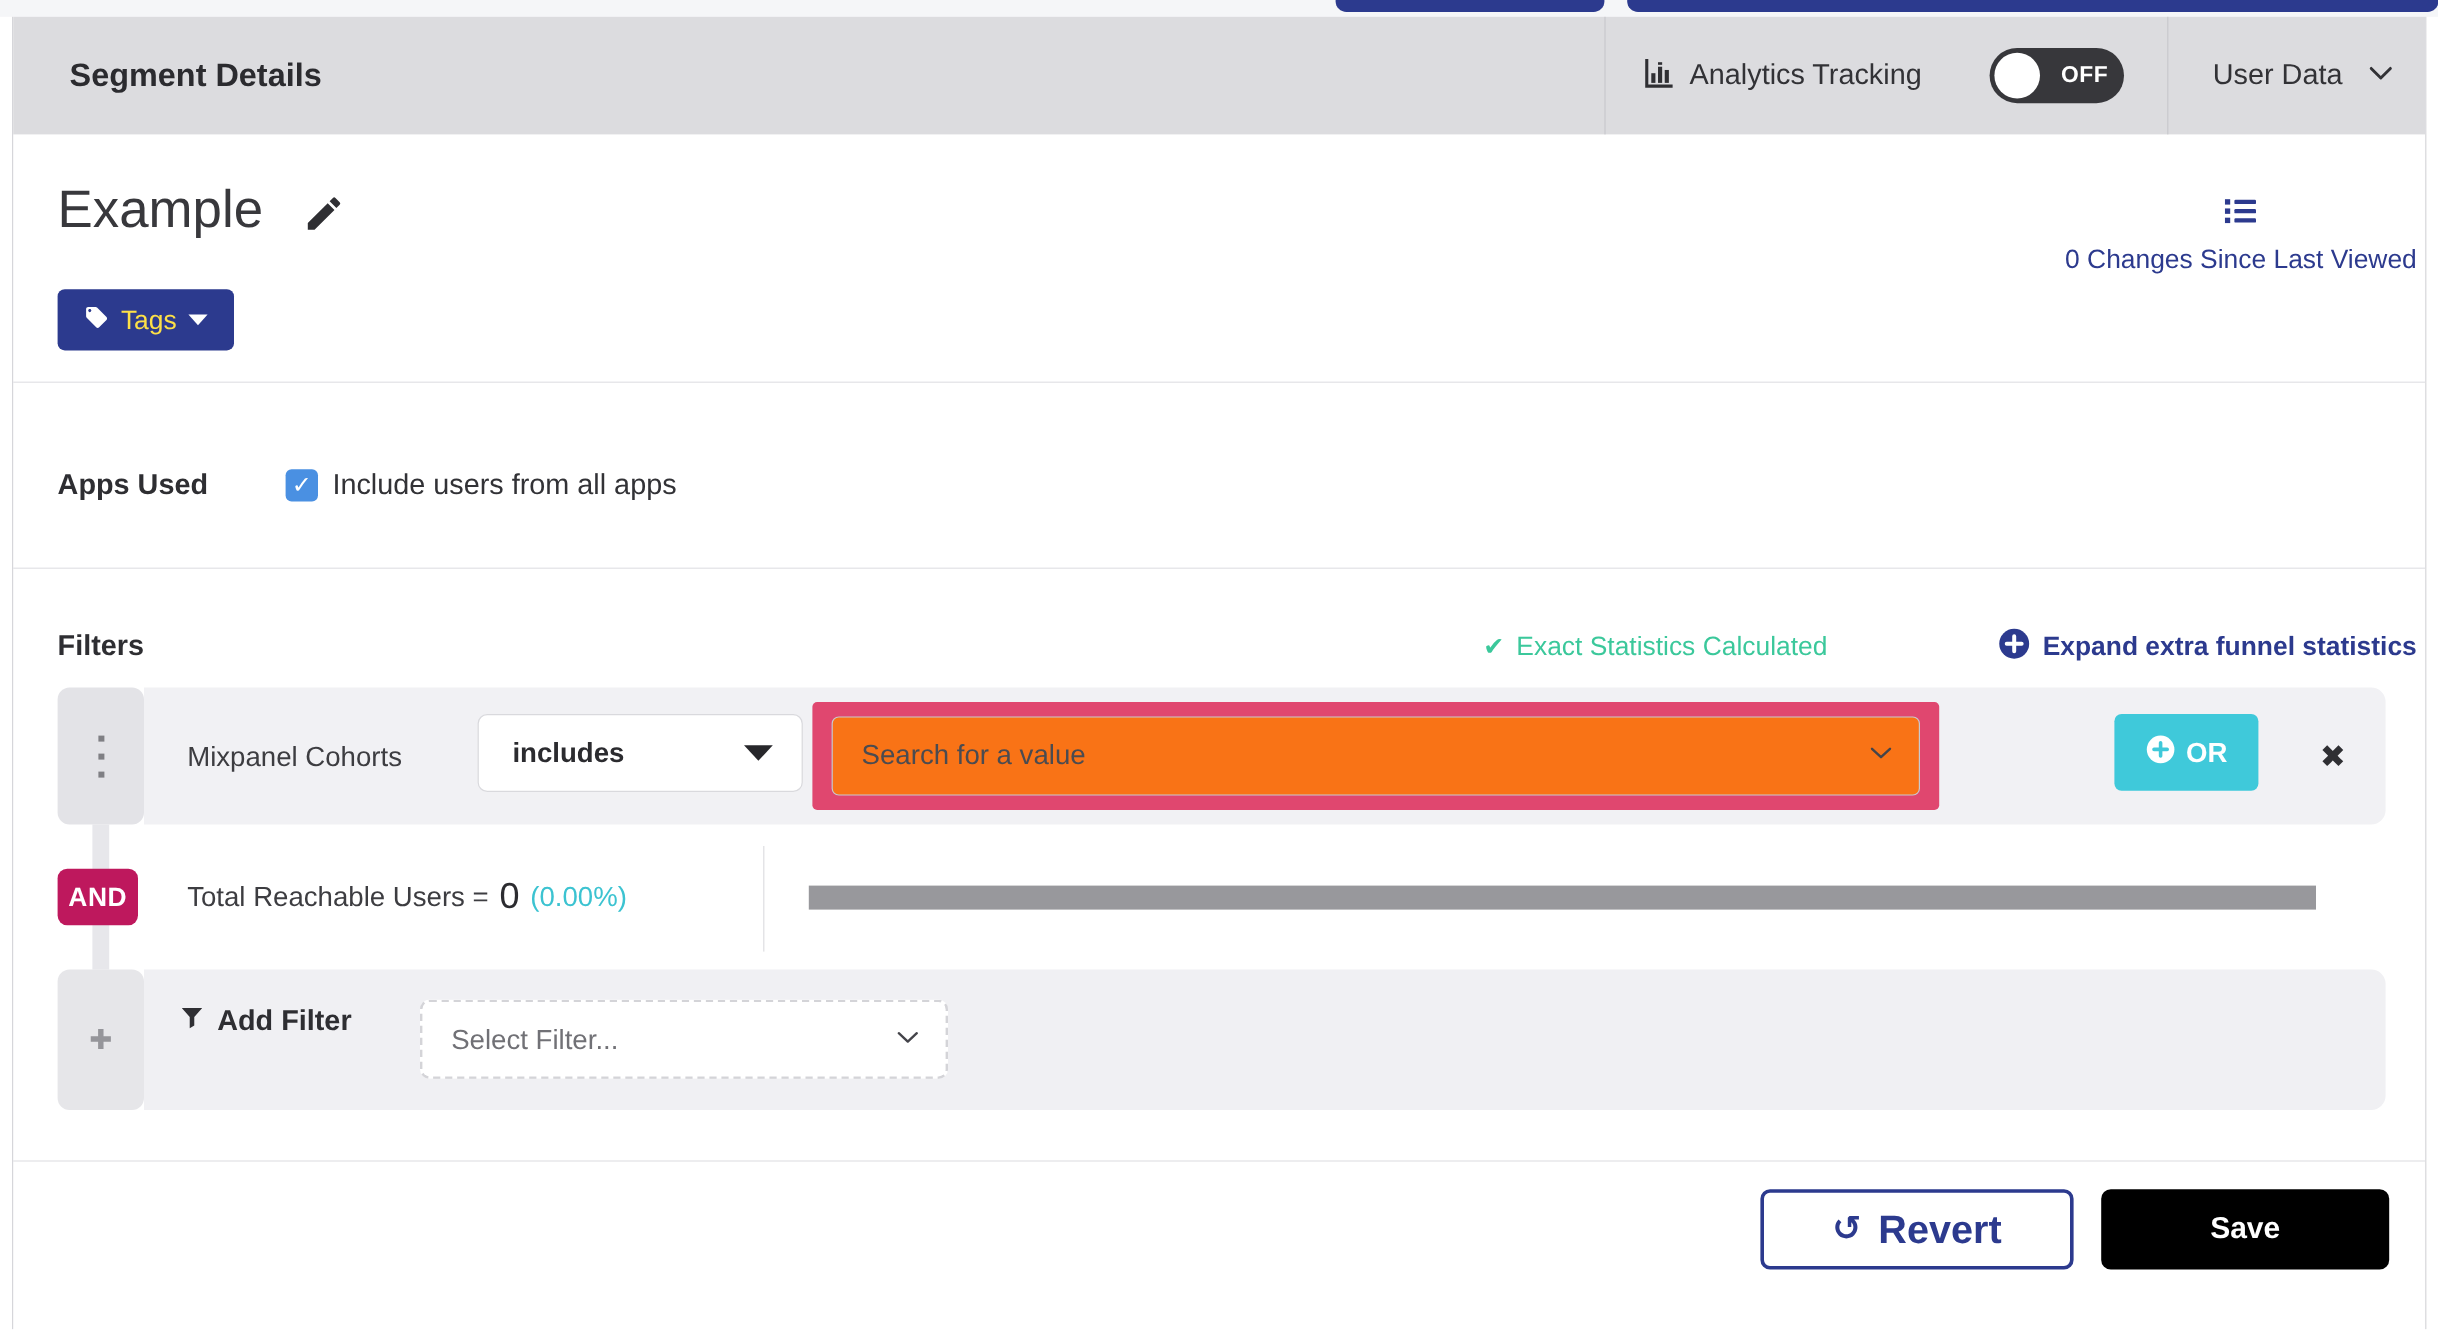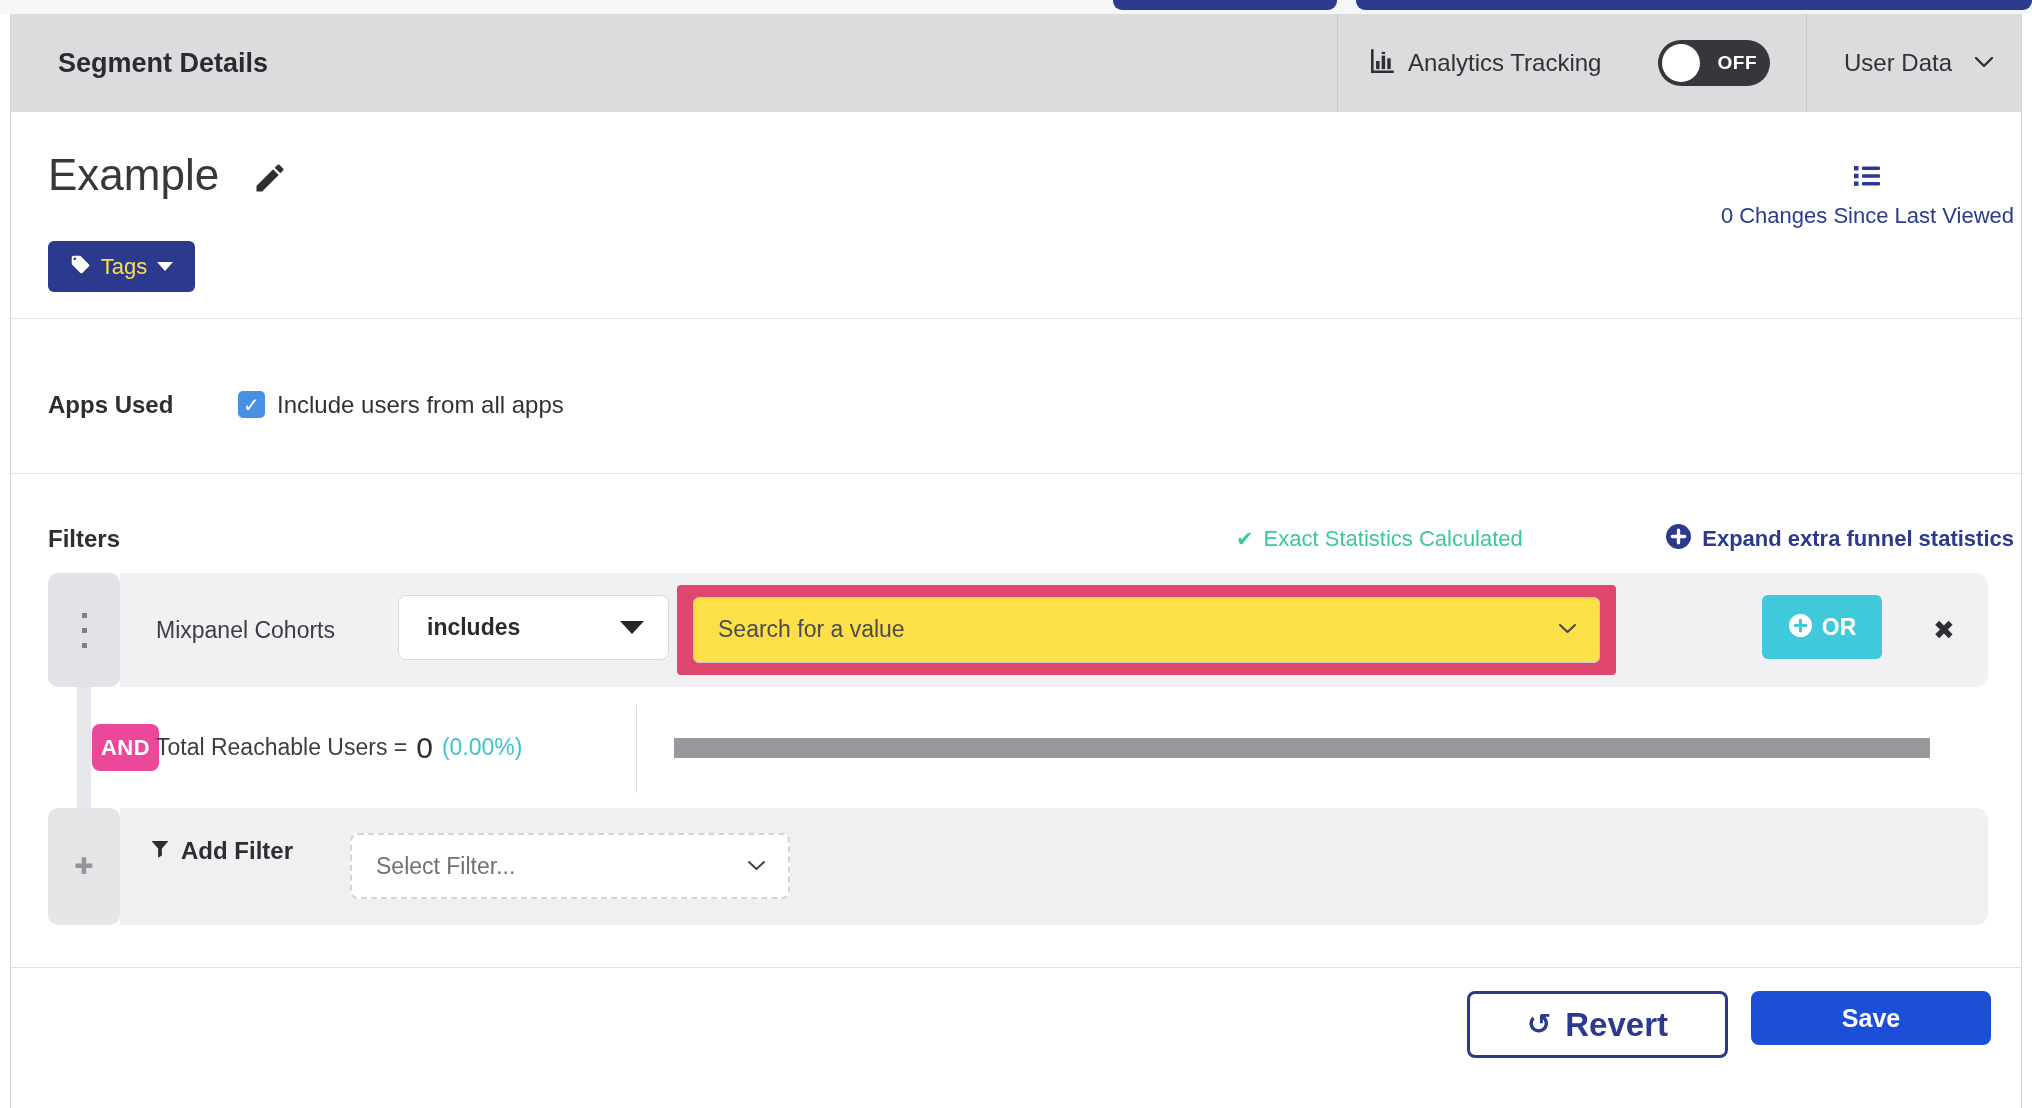--- a/index.html
+++ b/index.html
@@ -55,34 +55,34 @@
   #filter-row-bg{left:120px;top:573px;width:1868px;height:114px;background:#f1f1f4;border-radius:0 12px 12px 0;}
   #filter-field-label{left:156px;top:573px;height:114px;line-height:114px;font-size:23px;color:#3d3d41;}
   #operator-select{left:398px;top:595px;width:271px;height:65px;background:#fff;border:1px solid #d9d9dd;
                    border-radius:8px;box-sizing:border-box;display:flex;align-items:center;
                    justify-content:space-between;padding:0 24px 0 28px;cursor:pointer;}
   #operator-label{font-size:23px;font-weight:700;color:#2b2b2f;}
   .caret-down-black{width:0;height:0;border-left:12px solid transparent;border-right:12px solid transparent;
                     border-top:13px solid #27272b;}
   #value-highlight{left:677px;top:585px;width:939px;height:90px;background:#e0476f;border-radius:4px;
                    box-sizing:border-box;padding:12px 16px;}
-  #value-select{width:100%;height:100%;background:#fde047;border:1px solid #c9c9cd;border-radius:6px;
+  #value-select{width:100%;height:100%;background:#f97316;border:1px solid #c9c9cd;border-radius:6px;
                 box-sizing:border-box;display:flex;align-items:center;justify-content:space-between;
                 padding:0 22px 2px 24px;cursor:pointer;}
   #value-placeholder{font-size:23px;color:#4b4b50;}
   #or-button{left:1762px;top:595px;width:120px;height:64px;background:#3fc9da;border-radius:6px;
              display:flex;align-items:center;justify-content:center;gap:9px;cursor:pointer;}
   #or-label{color:#fff;font-size:23px;font-weight:700;}
   #remove-filter{left:1908px;top:573px;width:72px;height:114px;display:flex;align-items:center;
                  justify-content:center;font-size:26px;font-weight:700;color:#2f2f33;cursor:pointer;}
   
   #and-connector{left:77px;top:687px;width:14px;height:121px;background:#e7e7eb;}
-  #and-badge{left:48px;top:724px;width:67px;height:47px;background:#ec4899;border-radius:8px;
+  #and-badge{left:48px;top:724px;width:67px;height:47px;background:#be185d;border-radius:8px;
              display:flex;align-items:center;justify-content:center;color:#fff;font-size:22px;
-             font-weight:700;letter-spacing:.5px;margin-left:44px;}
+             font-weight:700;letter-spacing:.5px;}
   #reach-line{left:156px;top:687px;height:121px;display:flex;align-items:center;gap:9px;}
   #reach-label{font-size:23px;color:#3d3d41;}
   #reach-value{font-size:30px;color:#2c2c30;}
   #reach-percent{font-size:23px;color:#3cc3d1;}
   #reach-divider{left:636px;top:705px;width:1px;height:88px;background:#dedee1;}
   #reach-meter{left:674px;top:738px;width:1256px;height:20px;background:#98989c;}
   
   #add-plus-box{left:48px;top:808px;width:72px;height:117px;background:#e6e6e9;border-radius:10px;
                 display:flex;align-items:center;justify-content:center;font-size:23px;color:#95959a;cursor:pointer;}
   #add-row-bg{left:120px;top:808px;width:1868px;height:117px;background:#f0f0f3;border-radius:0 12px 12px 0;}
@@ -92,21 +92,21 @@
                  border-radius:8px;box-sizing:border-box;display:flex;align-items:center;
                  justify-content:space-between;padding:0 22px 0 24px;cursor:pointer;}
   #select-filter-placeholder{font-size:23px;color:#717176;}
   
   #footer-div{left:11px;top:967px;width:2010px;height:1px;background:#e1e1e4;}
   #revert-button{left:1467px;top:991px;width:261px;height:67px;background:#fff;border:3px solid #2c3a8e;
                  border-radius:8px;box-sizing:border-box;display:flex;align-items:center;justify-content:center;
                  gap:14px;cursor:pointer;}
   #revert-icon{font-size:29px;color:#2c3a8e;font-weight:700;line-height:1;}
   #revert-label{font-size:33px;font-weight:700;color:#2c3a8e;}
-  #save-button{left:1751px;top:991px;width:240px;height:54px;background:#1d4ed8;border-radius:8px;
+  #save-button{left:1751px;top:991px;width:240px;height:67px;background:#000000;border-radius:8px;
                display:flex;align-items:center;justify-content:center;cursor:pointer;}
   #save-label{font-size:25px;font-weight:700;color:#fff;}
 </style>
 </head>
 <body>
 
 <div id="app">
 
   <div class="abs" id="top-strip"></div>
   <div class="abs top-tab" id="top-tab-left"></div>

